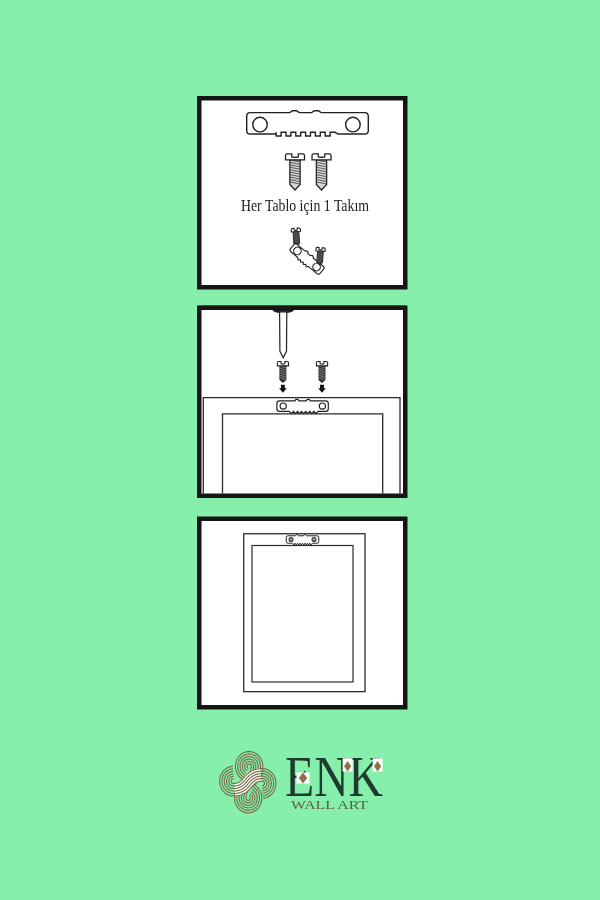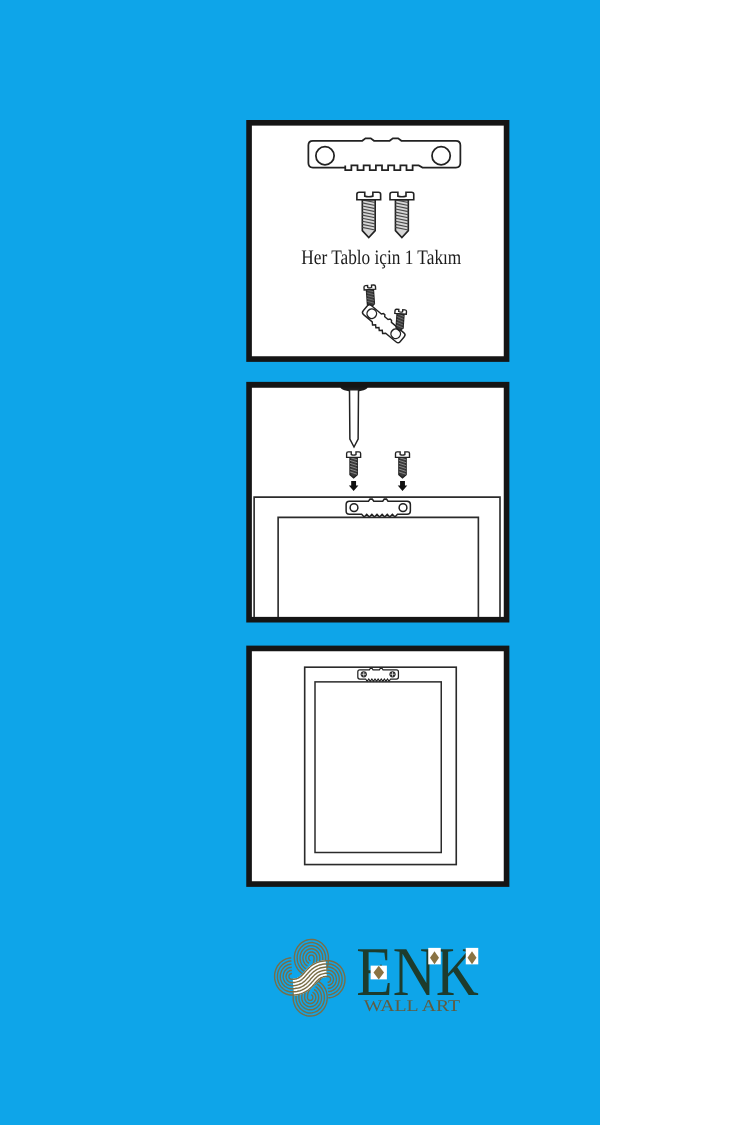--- a/index.html
+++ b/index.html
@@ -1,14 +1,14 @@
 <!DOCTYPE html>
 <html><head><meta charset="utf-8"><title>Askı Montaj</title><style>
 html,body{margin:0;padding:0;background:#fff}
-#page{position:relative;width:480px;height:900px;overflow:hidden;background:#0ea5e9;font-family:"Liberation Sans",sans-serif}
+#page{position:relative;width:600px;height:900px;overflow:hidden;background:#86efac;font-family:"Liberation Sans",sans-serif}
 </style></head><body>
 <div id="page">
 <svg width="600" height="900" viewBox="0 0 600 900">
 
 <rect x="199.25" y="98.25" width="206" height="189" fill="#fff" stroke="#151515" stroke-width="4.5"></rect>
 
 <g>
         <path d="M246.7,116.2 Q246.7,112.6 250.3,112.6 L289.8,112.6 l2.6,-1.9 h4.2 l2.6,1.9 L311.7,112.6 l2.6,-1.9 h4.2 l2.6,1.9 L364.7,112.6 Q368.3,112.6 368.3,116.2 L368.3,130.4 Q368.3,134 364.7,134 L338,134 l-3,-1.7 L335,132.3 h-4.9 v3.7 h-4.9 v-3.7 h-4.9 v3.7 h-4.9 v-3.7 h-4.9 v3.7 h-4.9 v-3.7 h-4.9 v3.7 h-4.9 v-3.7 h-4.9 v3.7 h-4.9 v-3.7 h-4.9 v3.7 h-4.9 v-3.7 l0,1.7 L250.3,134 Q246.7,134 246.7,130.4 Z" fill="#fff" stroke="#222" stroke-width="1.4"></path>
         <circle cx="260" cy="124.6" r="7.3" fill="#fff" stroke="#222" stroke-width="1.4"></circle>
         <circle cx="352.9" cy="124.6" r="7.3" fill="#fff" stroke="#222" stroke-width="1.4"></circle>

